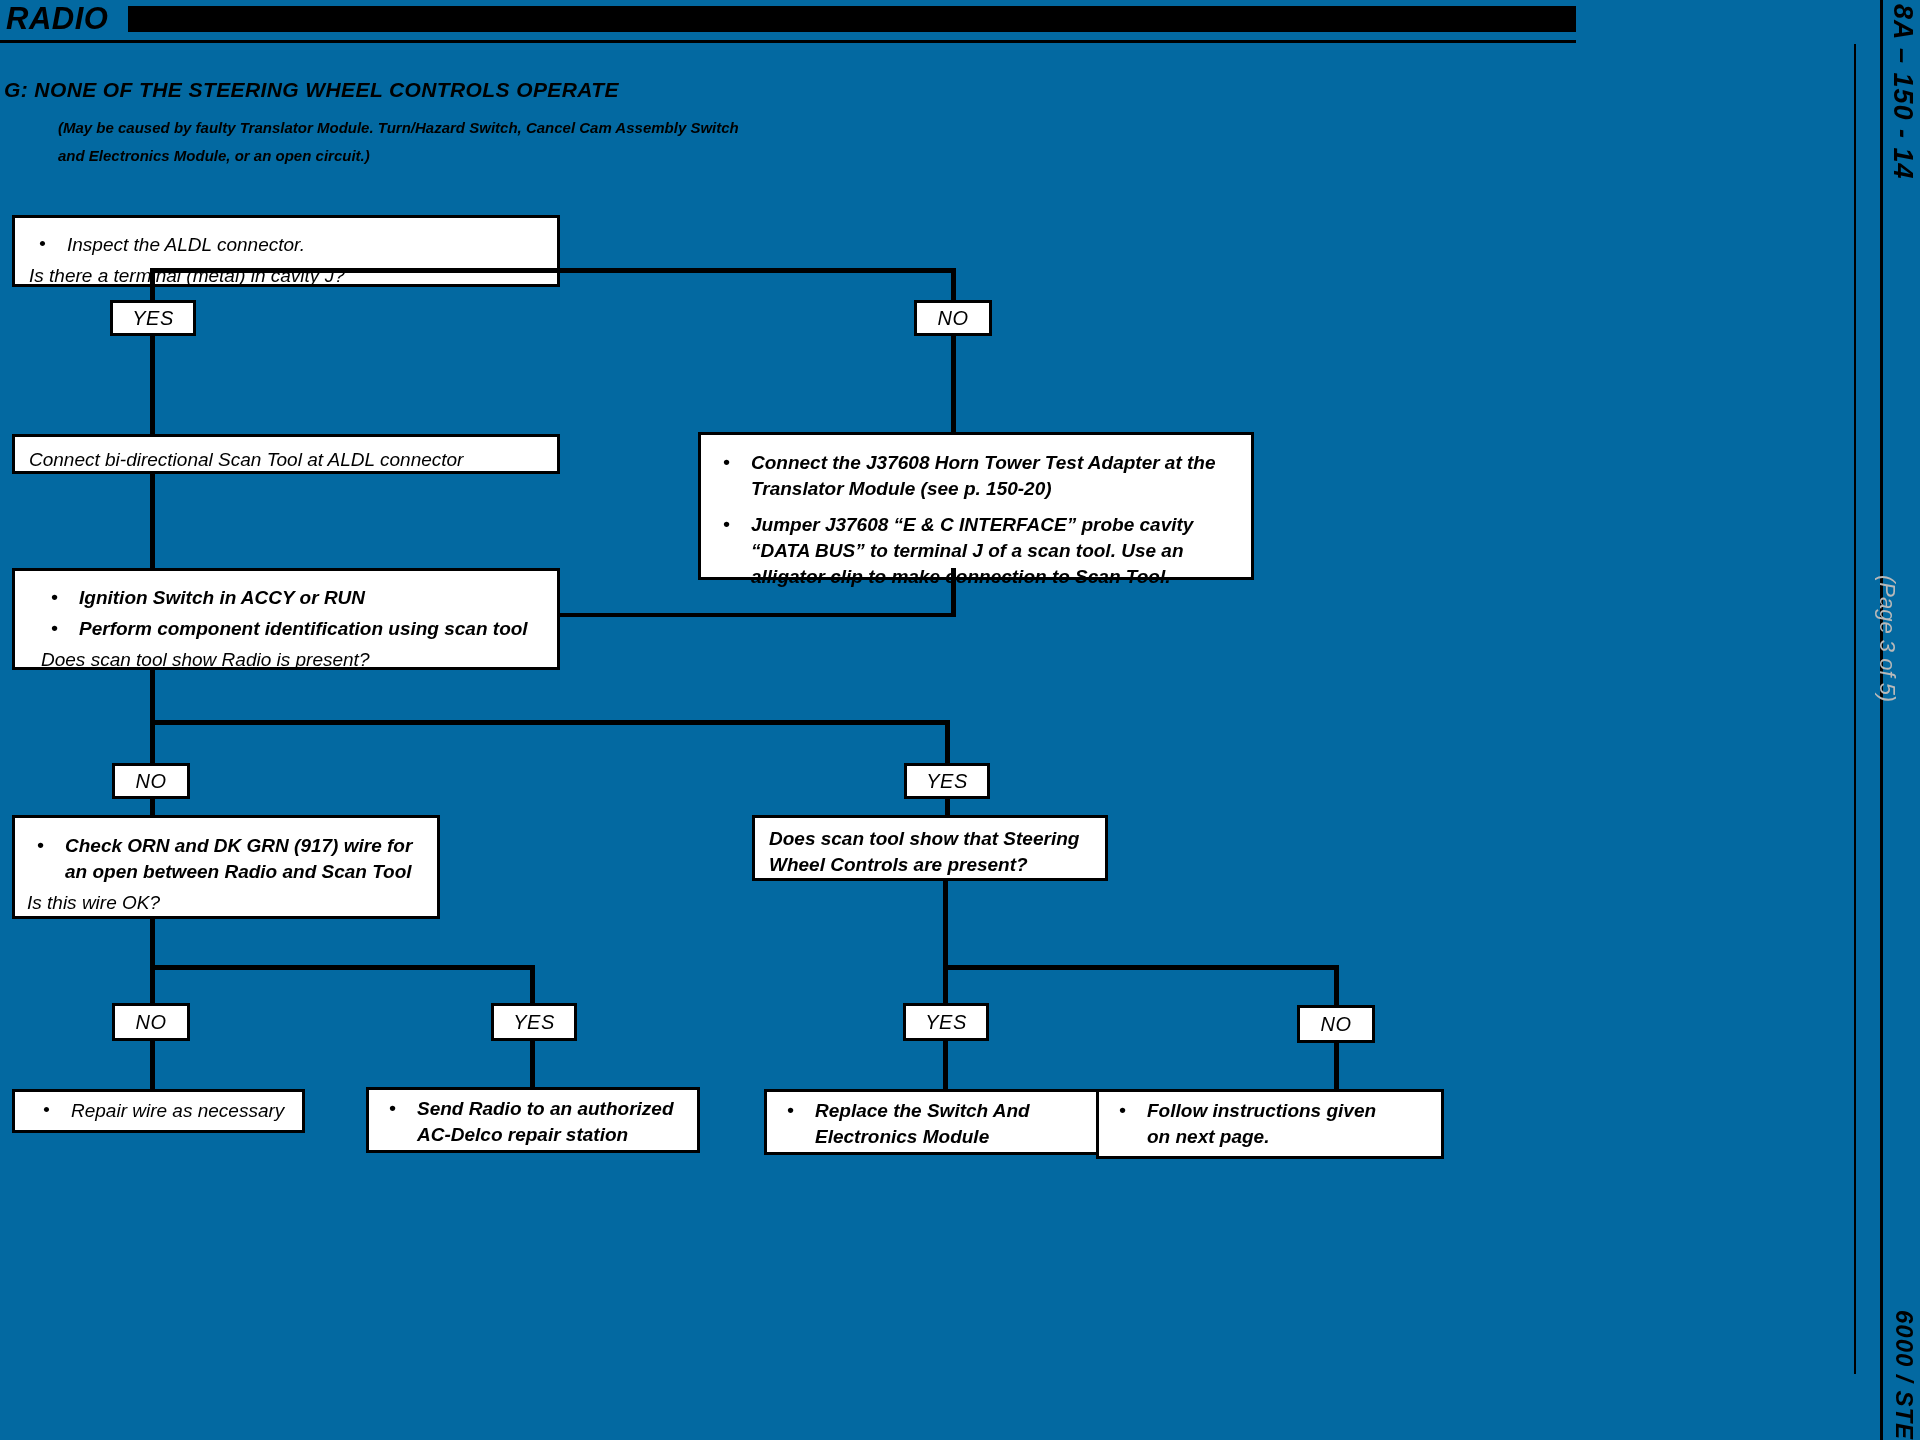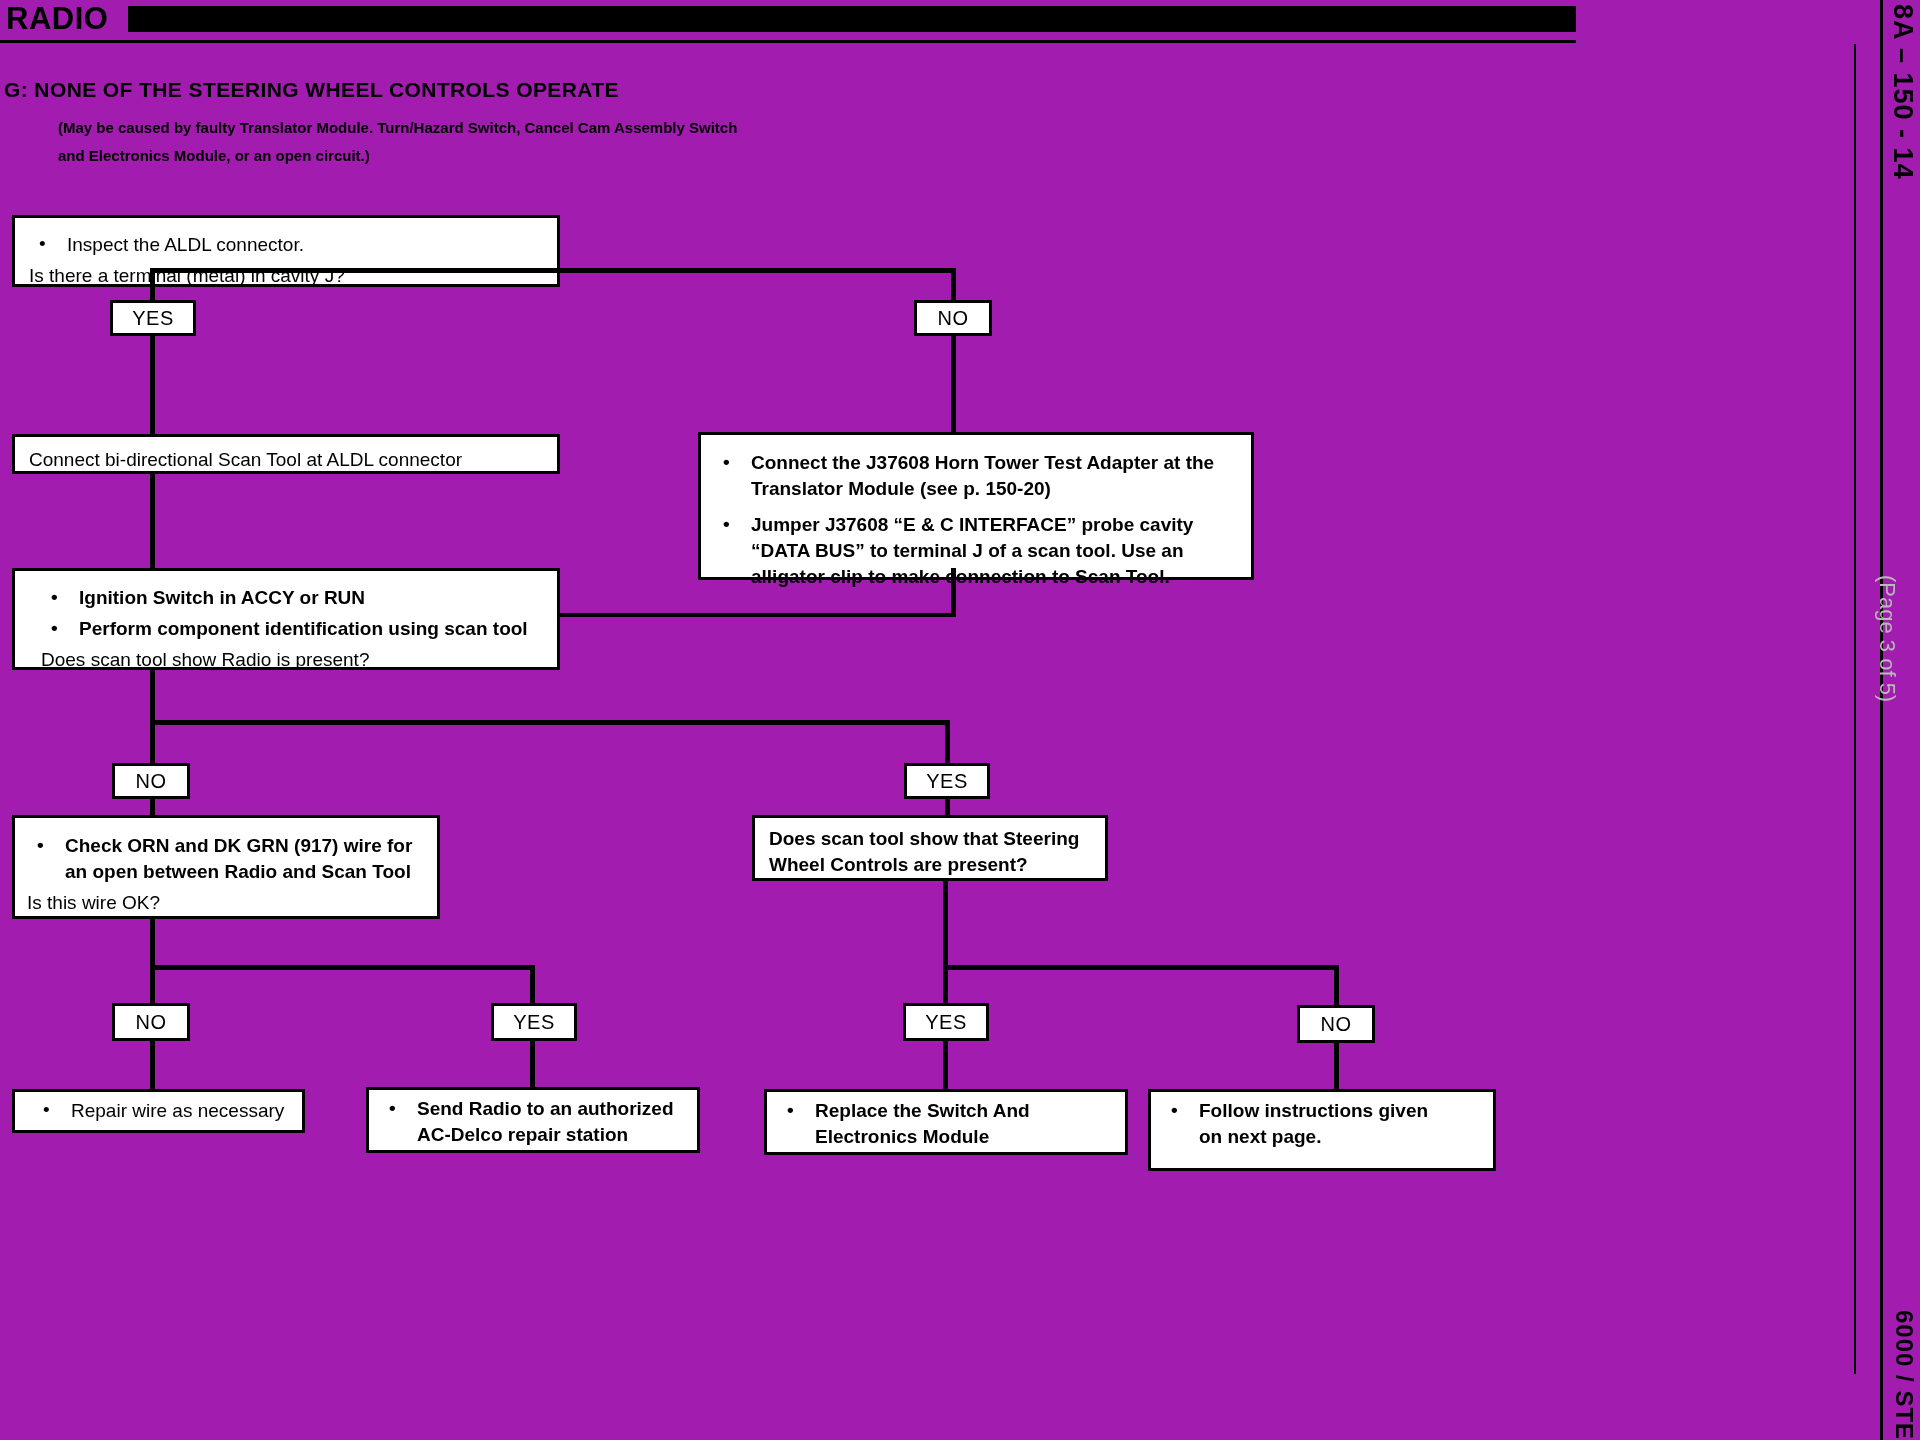--- a/index.html
+++ b/index.html
@@ -4,24 +4,25 @@
 <style>
   html, body {
     margin: 0;
     padding: 0;
     background: #ffffff;
   }
   #page {
     position: relative;
     width: 1920px;
     height: 1440px;
-    background: #a21caf;
+    background: #0369a1;
     font-family: "Liberation Sans", sans-serif;
     color: #000000;
     overflow: hidden;
+    font-style: italic;
   }
 
   
   #header-title {
     position: absolute;
     left: 6px;
     top: 0px;
     font-size: 31px;
     font-weight: bold;
     letter-spacing: 0.5px;
@@ -296,21 +297,21 @@
 
   <div class="box" style="left:752px; top:1089px; width:364px; height:66px;margin-left:12px;">
     <div class="lines" style="padding:6px 8px 6px 8px;">
       <div class="li bold" style="margin:0;">
         <span>Replace the Switch And</span><br>
         <span>Electronics Module</span>
       </div>
     </div>
   </div>
 
-  <div class="box" style="left:1148px; top:1089px; width:348px; height:82px;">
+  <div class="box" style="left:1096px; top:1089px; width:348px; height:70px;">
     <div class="lines" style="padding:6px 8px 6px 8px;">
       <div class="li bold" style="margin:0;">
         <span>Follow instructions given</span><br>
         <span>on next page.</span>
       </div>
     </div>
   </div>
 
 </div>
 

